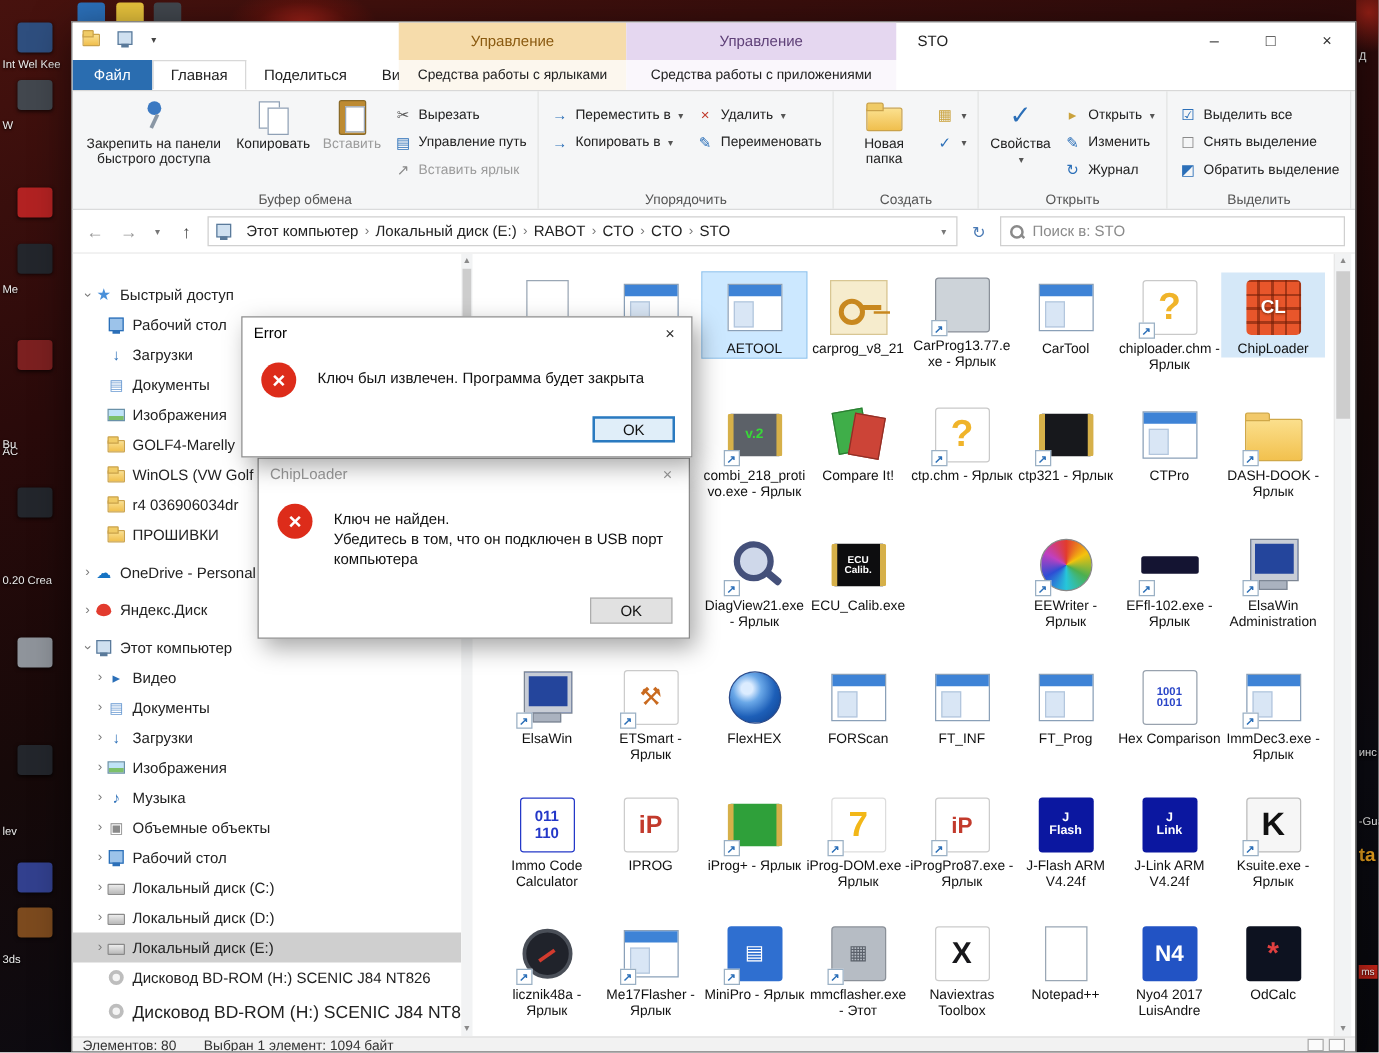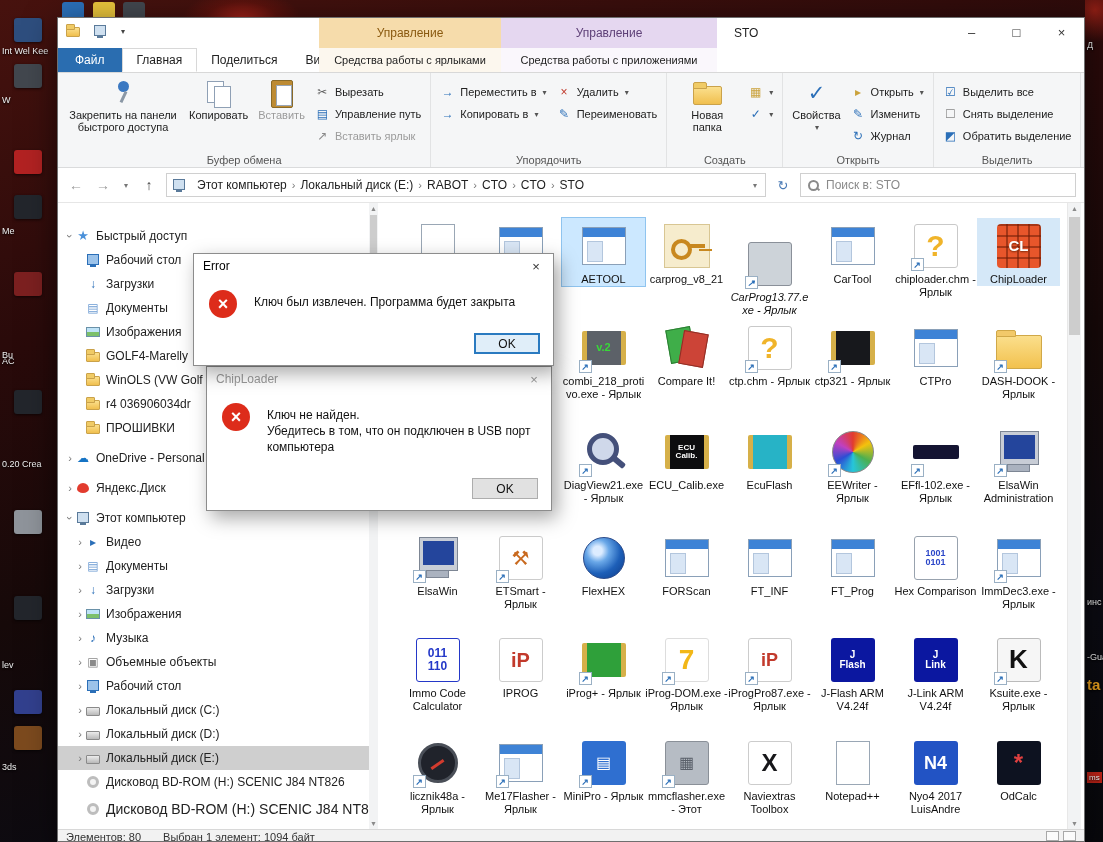--- a/index.html
+++ b/index.html
@@ -527,21 +527,21 @@
               <div class="ik ik-window"></div>
             </div>
             <div class="lbl">AETOOL</div>
           </div>
           <div class="fi" style="left: 249px; top: 10px;">
             <div class="ibox">
               <div class="ik ik-key"></div>
             </div>
             <div class="lbl">carprog_v8_21</div>
           </div>
-          <div class="fi" style="left: 332px; top: 28px; font-style: italic;">
+          <div class="fi" style="left: 332px; top: 8px;">
             <div class="ibox">
               <div class="ik ik-plain" style="background: rgb(205, 211, 217); border: 1px solid rgb(138, 144, 153);"></div>
               <span class="sc"></span>
             </div>
             <div class="lbl">CarProg13.77.exe - Ярлык</div>
           </div>
           <div class="fi" style="left: 415px; top: 10px;">
             <div class="ibox">
               <div class="ik ik-window"></div>
             </div>
@@ -606,26 +606,20 @@
               <span class="sc"></span>
             </div>
             <div class="lbl">DiagView21.exe - Ярлык</div>
           </div>
           <div class="fi" style="left: 249px; top: 216px;">
             <div class="ibox">
               <div class="ik ik-chip" style="background: rgb(13, 13, 15); color: rgb(255, 255, 255); font-size: 8px; font-weight: bold;">ECU
 Calib.</div>
             </div>
             <div class="lbl">ECU_Calib.exe</div>
-          </div>
-          <div class="fi" style="left: 332px; top: 216px;">
-            <div class="ibox">
-              <div class="ik ik-chip" style="background: rgb(39, 179, 198);"></div>
-            </div>
-            <div class="lbl">EcuFlash</div>
           </div>
           <div class="fi" style="left: 415px; top: 216px;">
             <div class="ibox">
               <div class="ik ik-wheel"></div>
               <span class="sc"></span>
             </div>
             <div class="lbl">EEWriter - Ярлык</div>
           </div>
           <div class="fi" style="left: 498px; top: 216px;">
             <div class="ibox">

